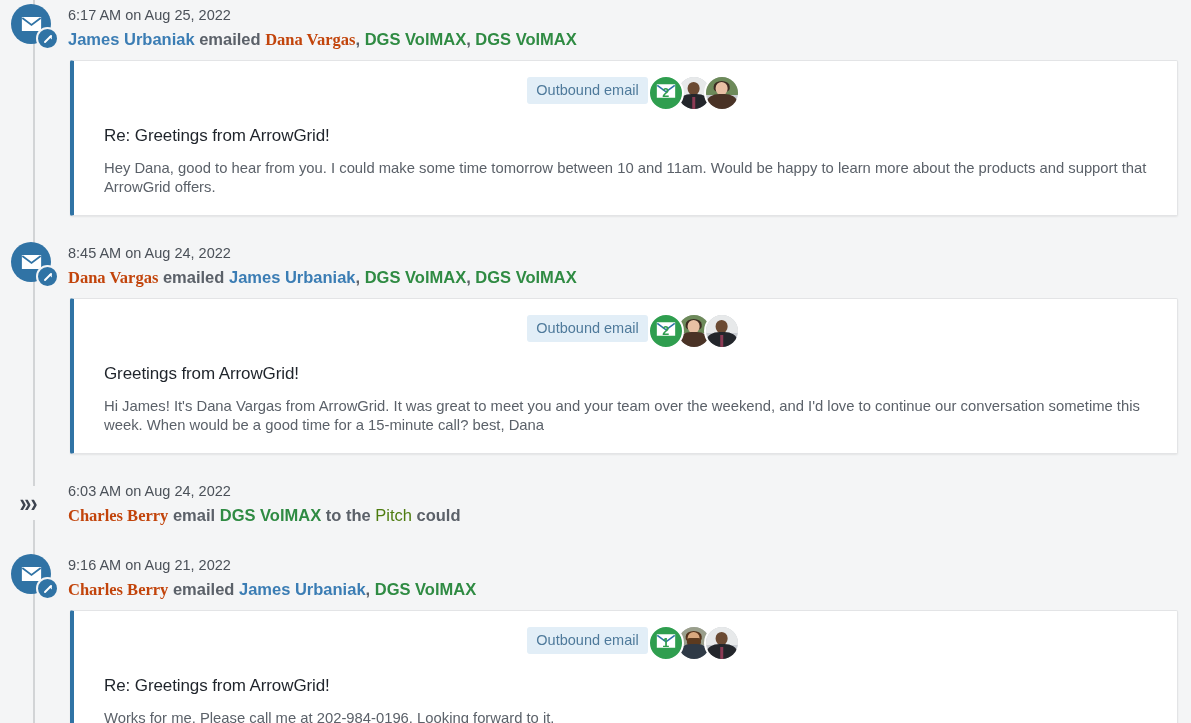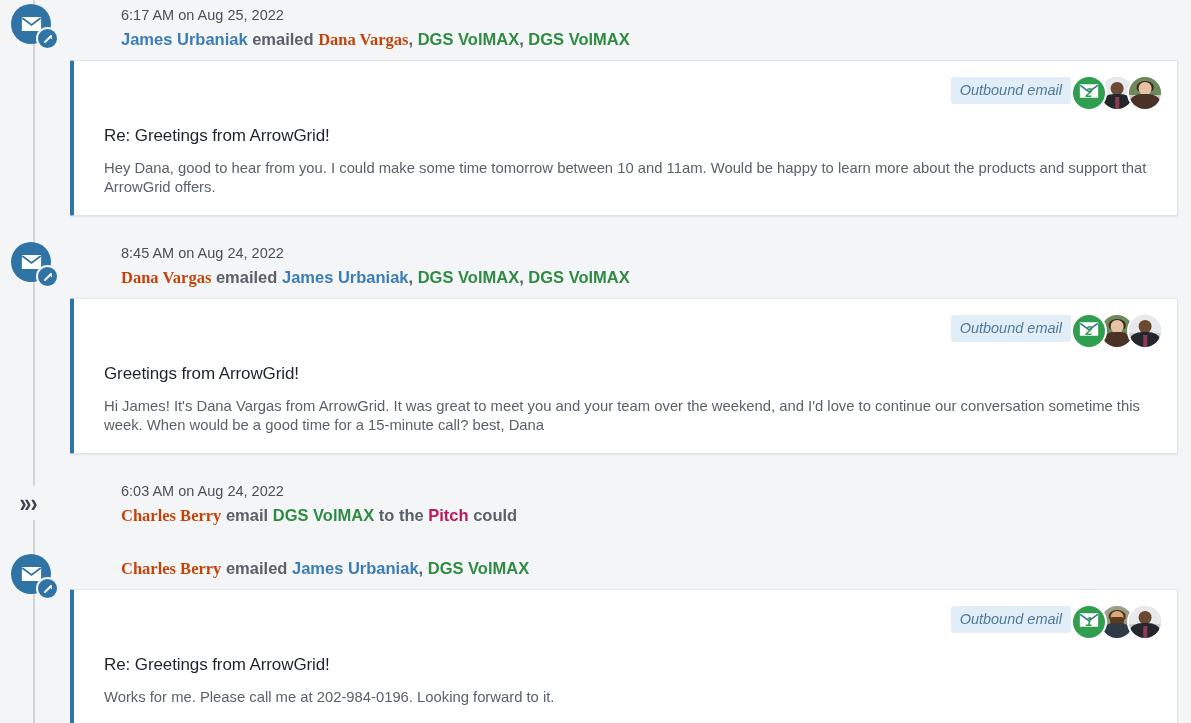--- a/index.html
+++ b/index.html
@@ -70,60 +70,58 @@
     color: #3d4450;
     font-size: 25px;
     font-weight: bold;
     line-height: 1;
     letter-spacing: -1px;
   }
   .node.chevrons span { transform: scaleX(0.85); }
 
   
   .ev-head {
-    padding-left: 103px;
-    margin-left: 18px;
+    padding-left: 68px;
   }
   .ev-time {
     font-size: 14.5px;
     color: #4b5159;
     line-height: 20px;
     padding-top: 1px;
   }
   .ev-desc {
     font-size: 16.5px;
     line-height: 24px;
     color: #5b6169;
     padding-top: 2px;
     white-space: nowrap;
   }
   .ev-desc .p-blue  { color: #3b7db4; font-weight: bold; }
   .ev-desc .p-org   { color: #c2440b; font-weight: bold; font-family: Liberation Serif, serif; }
   .ev-desc .p-green { color: #2f8b43; font-weight: bold; }
-  .ev-desc .p-dark  { color: #be185d; font-weight: bold; }
+  .ev-desc .p-dark  { color: #4d7c0f; font-weight: normal; }
   .ev-desc .plain   { color: #5b6169; font-weight: bold; }
 
   
   .card {
     position: relative;
     margin-left: 70px;
     margin-right: 13px;
     margin-top: 8px;
     background: #ffffff;
     border: 1px solid #e3e4e6;
     border-left: 4px solid #3073a5;
     border-radius: 2px;
     box-shadow: 0 1px 2px rgba(0,0,0,0.07);
     padding: 16px 18px 18px 30px;
   }
   .badge-row {
     display: flex;
     align-items: flex-start;
-    justify-content: flex-end;
-    font-style: italic;
+    justify-content: center;
   }
   .tag {
     display: inline-block;
     background: #e2eef7;
     color: #4f7a9b;
     font-size: 14.5px;
     line-height: 18px;
     padding: 4px 9px 5px 9px;
     border-radius: 3px;
   }
@@ -315,20 +313,21 @@
             </svg>
           </div>
           <div class="sub">
             <svg width="12" height="12" viewBox="0 0 12 12">
               <path fill="none" stroke="#ffffff" stroke-width="1.9" stroke-linecap="round" d="M3 9L9 3"></path>
               <path fill="#ffffff" d="M9.6 2.4l.3 4.2-1.6-1.5-1.3-1.3z"></path>
             </svg>
           </div>
         </div>
         <div class="ev-head">
+          <div class="ev-time">9:16 AM on Aug 21, 2022</div>
           <div class="ev-desc"><span class="p-org">Charles Berry</span><span class="plain"> emailed </span><span class="p-blue">James Urbaniak</span><span class="plain">, </span><span class="p-green">DGS VolMAX</span></div>
         </div>
         <div class="card">
           <div class="badge-row">
             <span class="tag">Outbound email</span>
             <div class="avatars">
               <div class="av count">
                 <span class="env"><svg width="20" height="15" viewBox="0 0 24 18" aria-hidden="true">
                     <path fill="#ffffff" d="M1 1h22v16H1z"></path>
                     <path fill="none" stroke="#3073a5" stroke-width="2" d="M1.5 2.2L12 10 22.5 2.2"></path>

